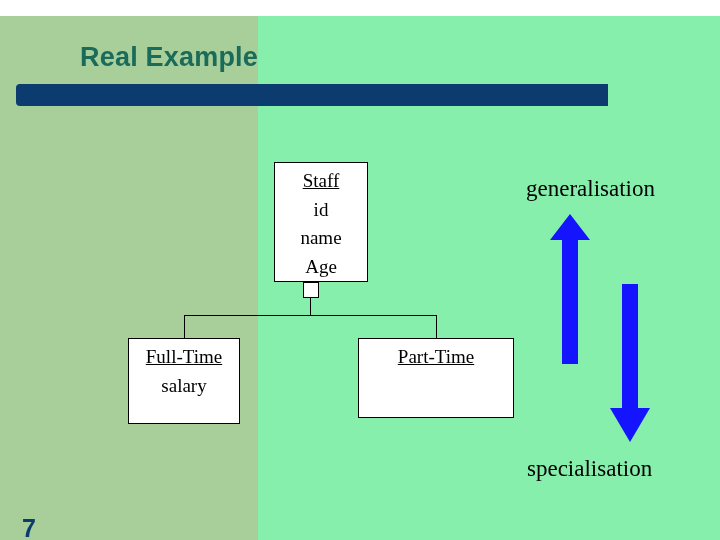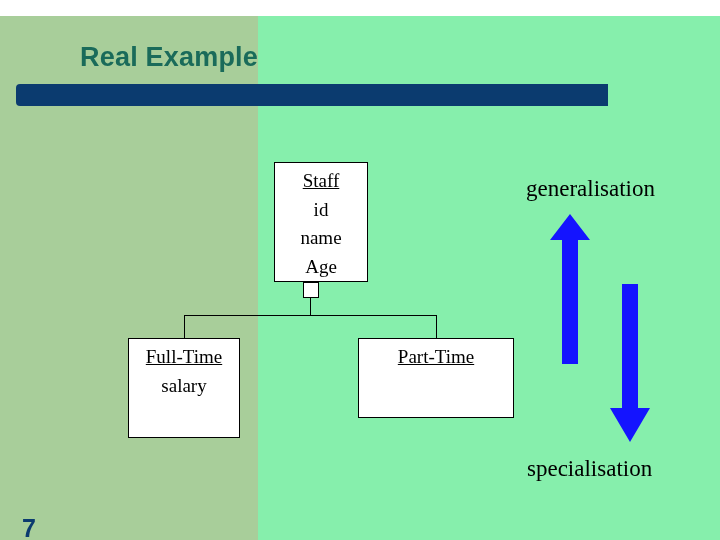--- a/index.html
+++ b/index.html
@@ -75,21 +75,21 @@
   #staff-box {
     left: 274px;
     top: 146px;
     width: 94px;
     height: 120px;
   }
   #fulltime-box {
     left: 128px;
     top: 322px;
     width: 112px;
-    height: 100px;
+    height: 86px;
   }
   #parttime-box {
     left: 358px;
     top: 322px;
     width: 156px;
     height: 80px;
   }
   
   .gen-marker {
     position: absolute;

